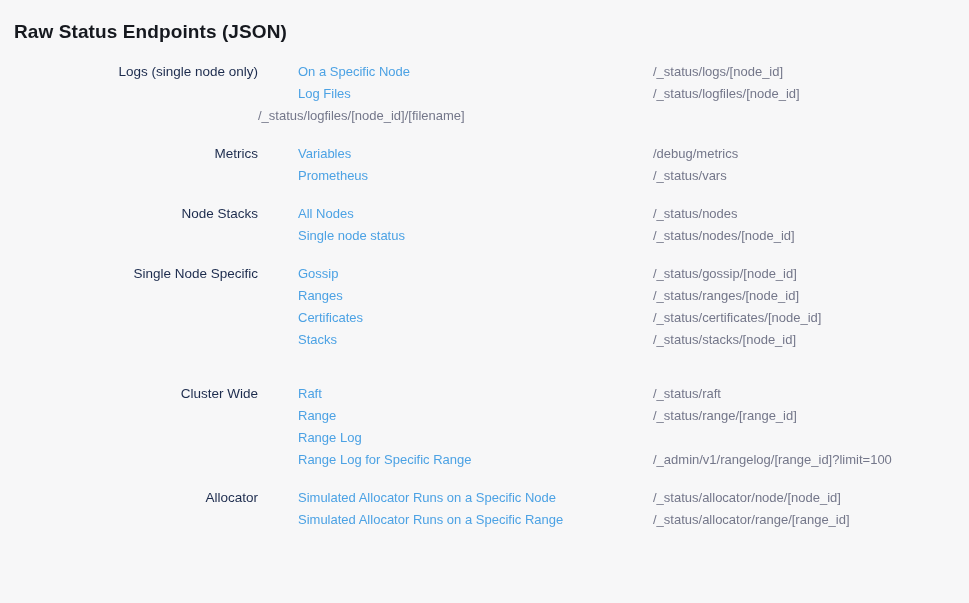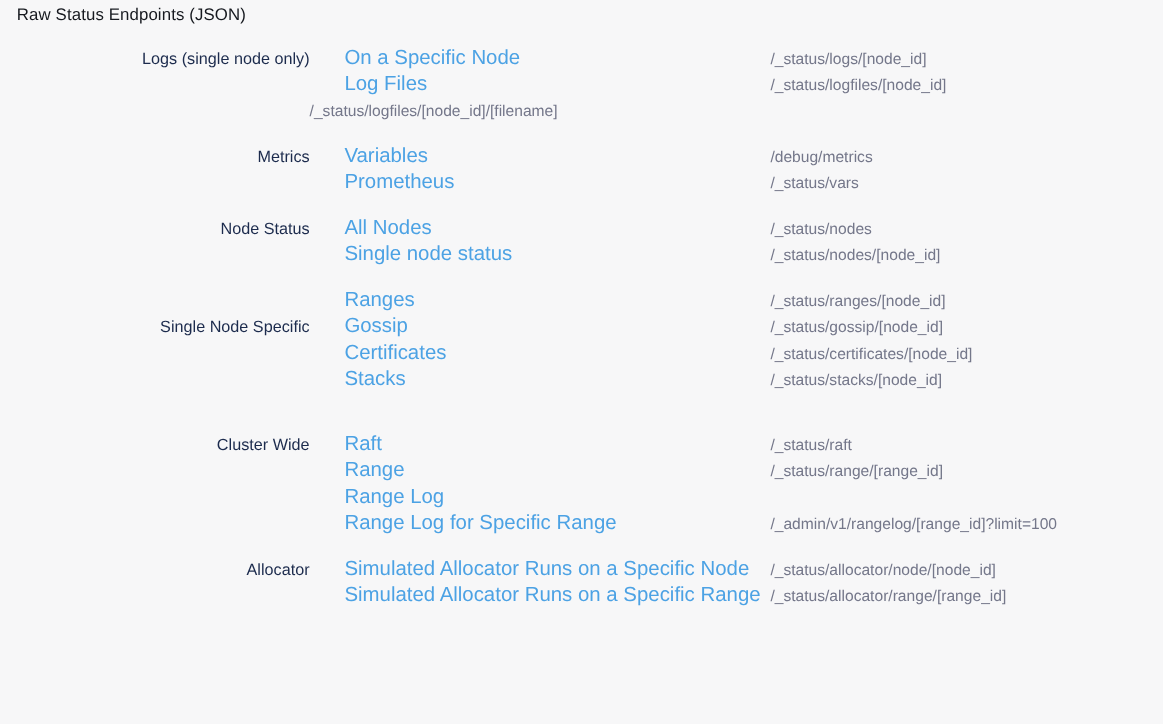--- a/index.html
+++ b/index.html
@@ -14,25 +14,25 @@
     width: 969px;
     height: 603px;
     overflow: hidden;
   }
   body {
     background: var(--bg);
     font-family: "Liberation Sans", "DejaVu Sans", sans-serif;
     -webkit-font-smoothing: antialiased;
   }
   .page-title {
-    font-size: 14px;
-    font-weight: 400;
+    font-size: 19px;
+    font-weight: 700;
     letter-spacing: 0.1px;
     color: var(--title);
-    margin: 4px 0 17px 14px;
+    margin: 21px 0 17px 14px;
   }
   .endpoints {
     display: flex;
     flex-direction: column;
   }
   .section {
     margin-bottom: 16px;
   }
   .row {
     display: flex;
@@ -40,23 +40,23 @@
     height: 22px;
   }
   .cat {
     width: 258px;
     text-align: right;
     font-size: 13.5px;
     color: var(--category);
     white-space: nowrap;
   }
   .link {
-    margin-left: 29px;
+    margin-left: 40px;
     width: 355px;
-    font-size: 17px;
+    font-size: 13px;
     color: var(--link);
     text-decoration: none;
     white-space: nowrap;
     cursor: pointer;
   }
   .path {
     font-size: 13px;
     color: var(--path);
     white-space: nowrap;
   }
@@ -90,40 +90,40 @@
     <div class="path">/debug/metrics</div>
   </div>
       <div class="row">
     <div class="cat"></div>
     <a class="link" href="#">Prometheus</a>
     <div class="path">/_status/vars</div>
   </div>
     </div>
     <div class="section">
       <div class="row">
-    <div class="cat">Node Status</div>
+    <div class="cat">Node Stacks</div>
     <a class="link" href="#">All Nodes</a>
     <div class="path">/_status/nodes</div>
   </div>
       <div class="row">
     <div class="cat"></div>
     <a class="link" href="#">Single node status</a>
     <div class="path">/_status/nodes/[node_id]</div>
   </div>
     </div>
     <div class="section">
       <div class="row">
+    <div class="cat">Single Node Specific</div>
+    <a class="link" href="#">Gossip</a>
+    <div class="path">/_status/gossip/[node_id]</div>
+  </div>
+      <div class="row">
     <div class="cat"></div>
     <a class="link" href="#">Ranges</a>
     <div class="path">/_status/ranges/[node_id]</div>
-  </div>
-      <div class="row">
-    <div class="cat">Single Node Specific</div>
-    <a class="link" href="#">Gossip</a>
-    <div class="path">/_status/gossip/[node_id]</div>
   </div>
       <div class="row">
     <div class="cat"></div>
     <a class="link" href="#">Certificates</a>
     <div class="path">/_status/certificates/[node_id]</div>
   </div>
       <div class="row">
     <div class="cat"></div>
     <a class="link" href="#">Stacks</a>
     <div class="path">/_status/stacks/[node_id]</div>

